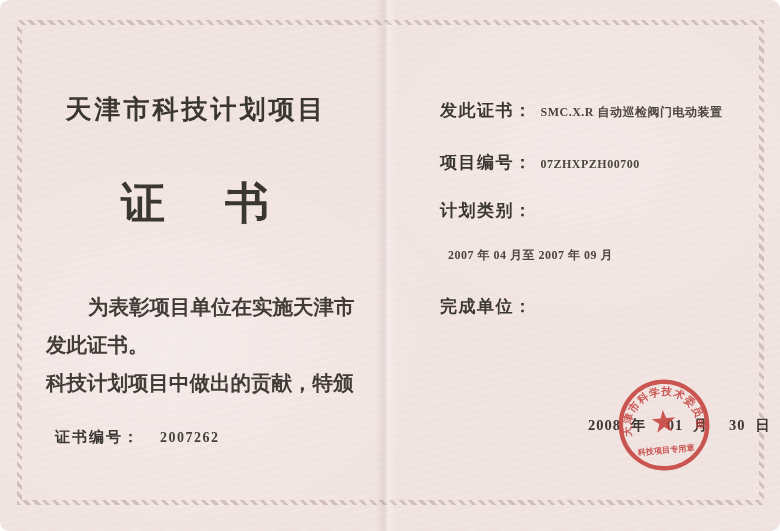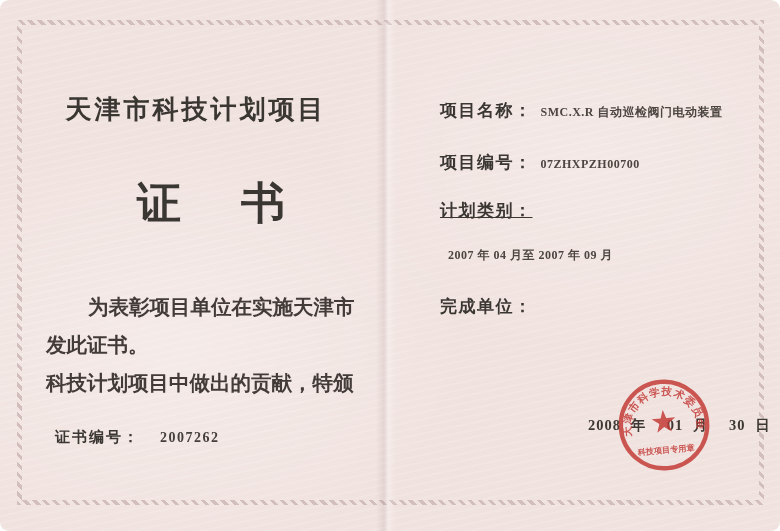--- a/index.html
+++ b/index.html
@@ -25,21 +25,21 @@
     background: linear-gradient(90deg, rgba(110,80,80,0) 0%, rgba(110,80,80,0.10) 40%, rgba(255,255,255,0.28) 62%, rgba(110,80,80,0) 100%);
     pointer-events:none;
   }
   
   .title {
     position:absolute; left:0; top:92px; width:392px; text-align:center;
     font-size:26px; font-weight:bold; letter-spacing:3px;
   }
   .cert-word {
     position:absolute; left:0; top:174px; width:392px; text-align:center;
-    font-size:44px; font-weight:bold; letter-spacing:2px;padding-left:16px;
+    font-size:44px; font-weight:bold; letter-spacing:2px;
   }
   .cert-word .second { margin-left:58px; }
   .body-text {
     position:absolute; left:46px; top:288px; width:322px;
     font-family:"Liberation Serif", serif;
     font-size:20.5px; font-weight:bold; line-height:38px; color:#423b37;
   }
   .body-text .indent { text-indent:42px; }
   .certno {
     position:absolute; left:55px; top:428px; font-size:15px; font-weight:bold; letter-spacing:2px;
@@ -51,21 +51,21 @@
   
   .fields { position:absolute; left:440px; top:0; width:320px; }
   .field-row { position:absolute; left:0; display:flex; align-items:baseline; white-space:nowrap; }
   .field-row .lbl { font-size:17px; font-weight:bold; letter-spacing:1.5px; }
   .field-row .val {
     font-family:"Liberation Serif", serif; font-weight:bold;
     font-size:12px; color:#4c4540; margin-left:8px; letter-spacing:0.5px;
   }
   .row0 { top:99px; }
   .row1 { top:151px; }
-  .row2 { top:199px;text-decoration:underline; }
+  .row2 { top:199px; }
   .row3 { top:247px; }
   .row4 { top:295px; }
   .date-line {
     position:absolute; left:588px; top:416px; white-space:nowrap;
     font-family:"Liberation Serif", serif; font-weight:bold;
     font-size:14.5px; letter-spacing:1px; color:#3d3833;
   }
   .date-line .tok { display:inline-block; }
   .date-line .g18 { margin-left:16px; }
   .date-line .g6  { margin-left:5px; }
@@ -94,21 +94,21 @@
     <div>发此证书。</div>
     <div>科技计划项目中做出的贡献，特颁</div>
   </div>
 
   <div class="certno">
     <span>证书编号：</span><span class="val">2007262</span>
   </div>
 
   <div class="fields">
     <div class="field-row row0">
-      <span class="lbl">项目名称：</span>
+      <span class="lbl">发此证书：</span>
       <span class="val">SMC.X.R 自动巡检阀门电动装置</span>
     </div>
     <div class="field-row row1">
       <span class="lbl">项目编号：</span>
       <span class="val">07ZHXPZH00700</span>
     </div>
     <div class="field-row row2">
       <span class="lbl">计划类别：</span>
     </div>
     <div class="field-row row3">

